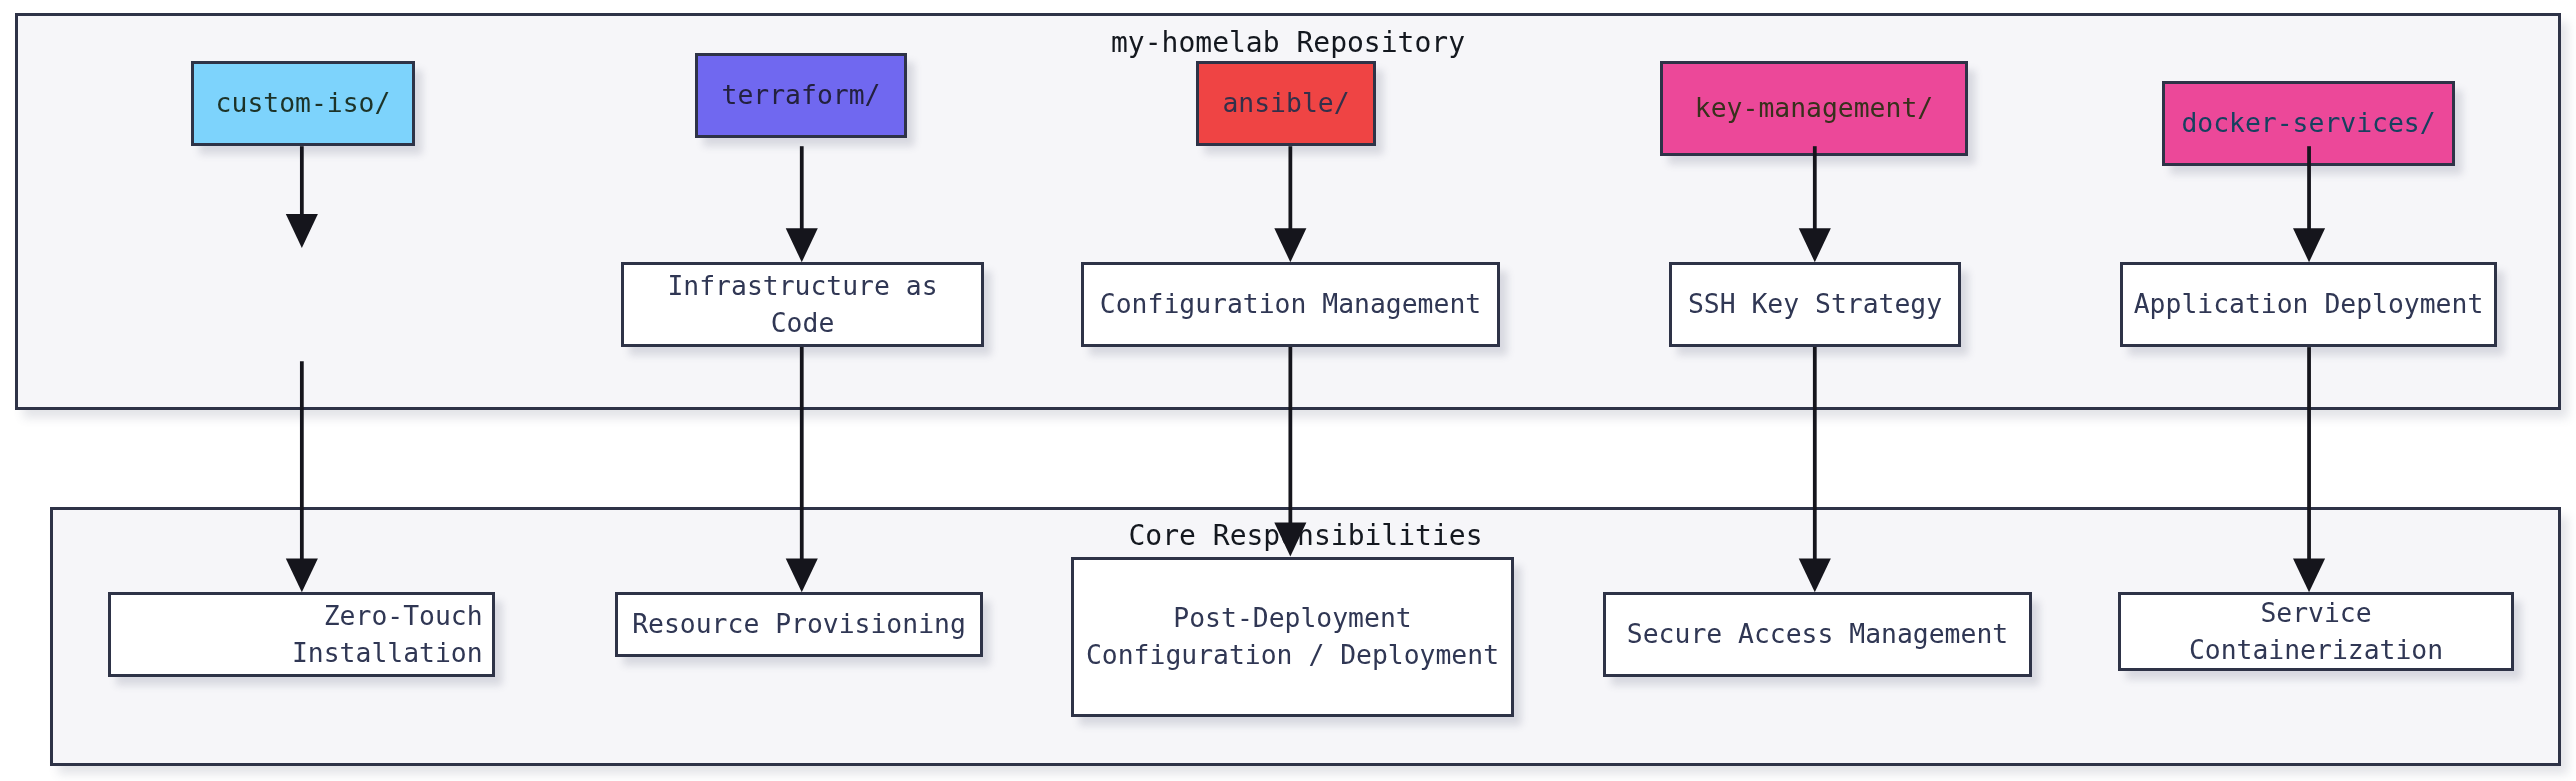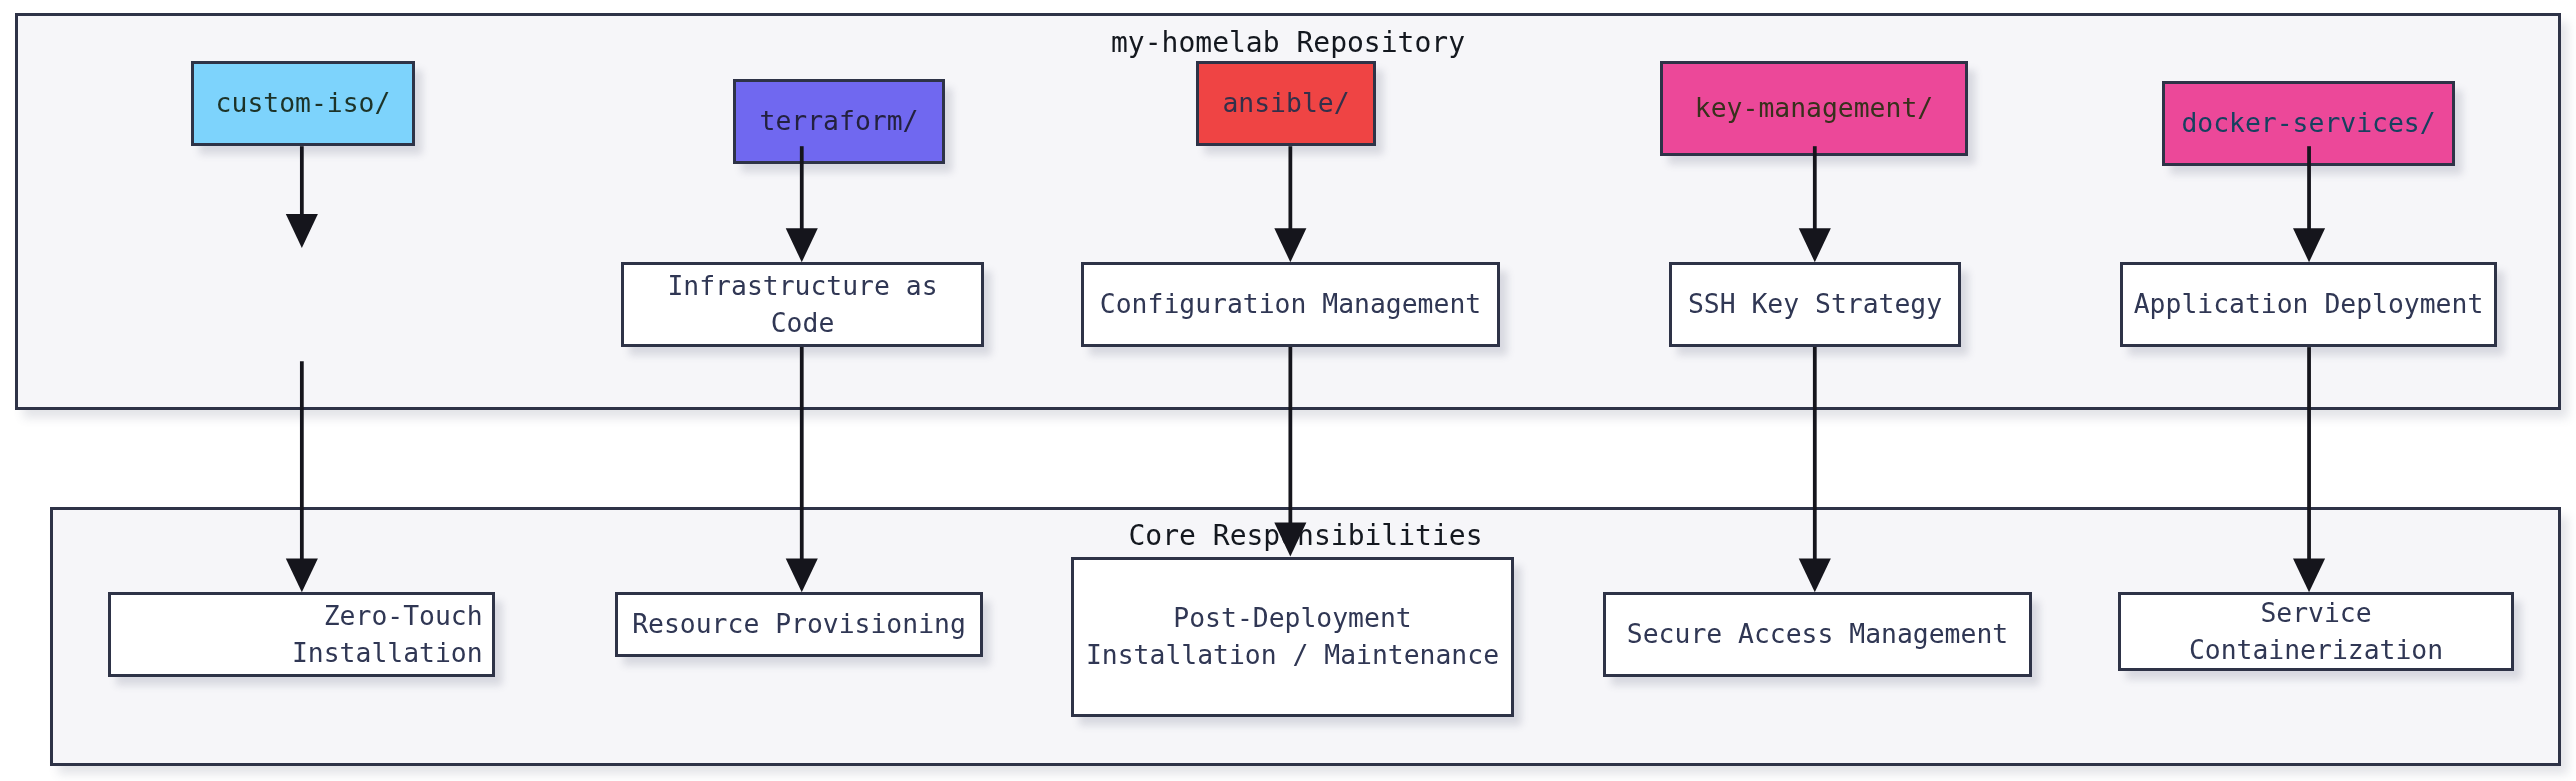--- a/index.html
+++ b/index.html
@@ -78,42 +78,42 @@
   <div class="container-box" style="left:15px; top:13.2px; width:2546px; height:397px;">
     <div class="container-label">my-homelab Repository</div>
   </div>
 
   <div class="container-box" style="left:50px; top:507px; width:2511px; height:259px;">
     <div class="container-label">Core Responsibilities</div>
   </div>
 
   <div class="node folder" style="left: 191px; top: 61px; width: 224px; height: 85px; background-color: #7dd3fc; color: rgb(29, 51, 40);">custom-iso/</div>
 
-  <div class="node folder" style="left: 695px; top: 79px; width: 212px; height: 85px; background-color: rgb(112, 104, 240); color: rgb(35, 33, 63); margin-left: 38px;">terraform/</div>
+  <div class="node folder" style="left: 695px; top: 53px; width: 212px; height: 85px; background-color: rgb(112, 104, 240); color: rgb(35, 33, 63);">terraform/</div>
 
   <div class="node folder" style="left: 1196px; top: 61px; width: 180px; height: 85px; background-color: #ef4444; color: rgb(51, 48, 74);">ansible/</div>
 
   <div class="node folder" style="left: 1660px; top: 61px; width: 308px; height: 95px; background-color: #ec4899; color: rgb(55, 49, 28);">key-management/</div>
 
   <div class="node folder" style="left: 2162px; top: 61px; width: 293px; height: 85px; background-color: #ec4899; color: rgb(22, 65, 95); margin-top: 20px;">docker-services/</div>
 
 
   <div class="node plain" style="left:621px; top:262px; width:363px; height:85px;">Infrastructure as Code</div>
 
   <div class="node plain" style="left:1081px; top:262px; width:419px; height:85px;">Configuration Management</div>
 
   <div class="node plain" style="left:1669px; top:262px; width:292px; height:85px;text-align:right;">SSH Key Strategy</div>
 
   <div class="node plain" style="left:2120px; top:262px; width:377px; height:85px;">Application Deployment</div>
 
   <div class="node plain" style="left:108px; top:592px; width:387px; height:85px;text-align:right;">Zero-Touch Installation</div>
 
   <div class="node plain" style="left:615px; top:592px; width:368px; height:65px;">Resource Provisioning</div>
 
-  <div class="node plain" style="left:1071px; top:557px; width:443px; height:160px;">Post-Deployment Installation / Maintenance</div>
+  <div class="node plain" style="left:1071px; top:557px; width:443px; height:160px;">Post-Deployment Configuration / Deployment</div>
 
   <div class="node plain" style="left:1603px; top:592px; width:429px; height:85px;">Secure Access Management</div>
 
   <div class="node plain" style="left:2118px; top:592px; width:396px; height:79px;text-align:center;">Service Containerization</div>
 
   <svg id="arrow-layer" viewBox="0 0 2731 828" width="2576" height="781">
 
     <g>
       <line x1="320" y1="155" x2="320" y2="245"></line>
       <polygon points="320,263 303,227 337,227"></polygon>

